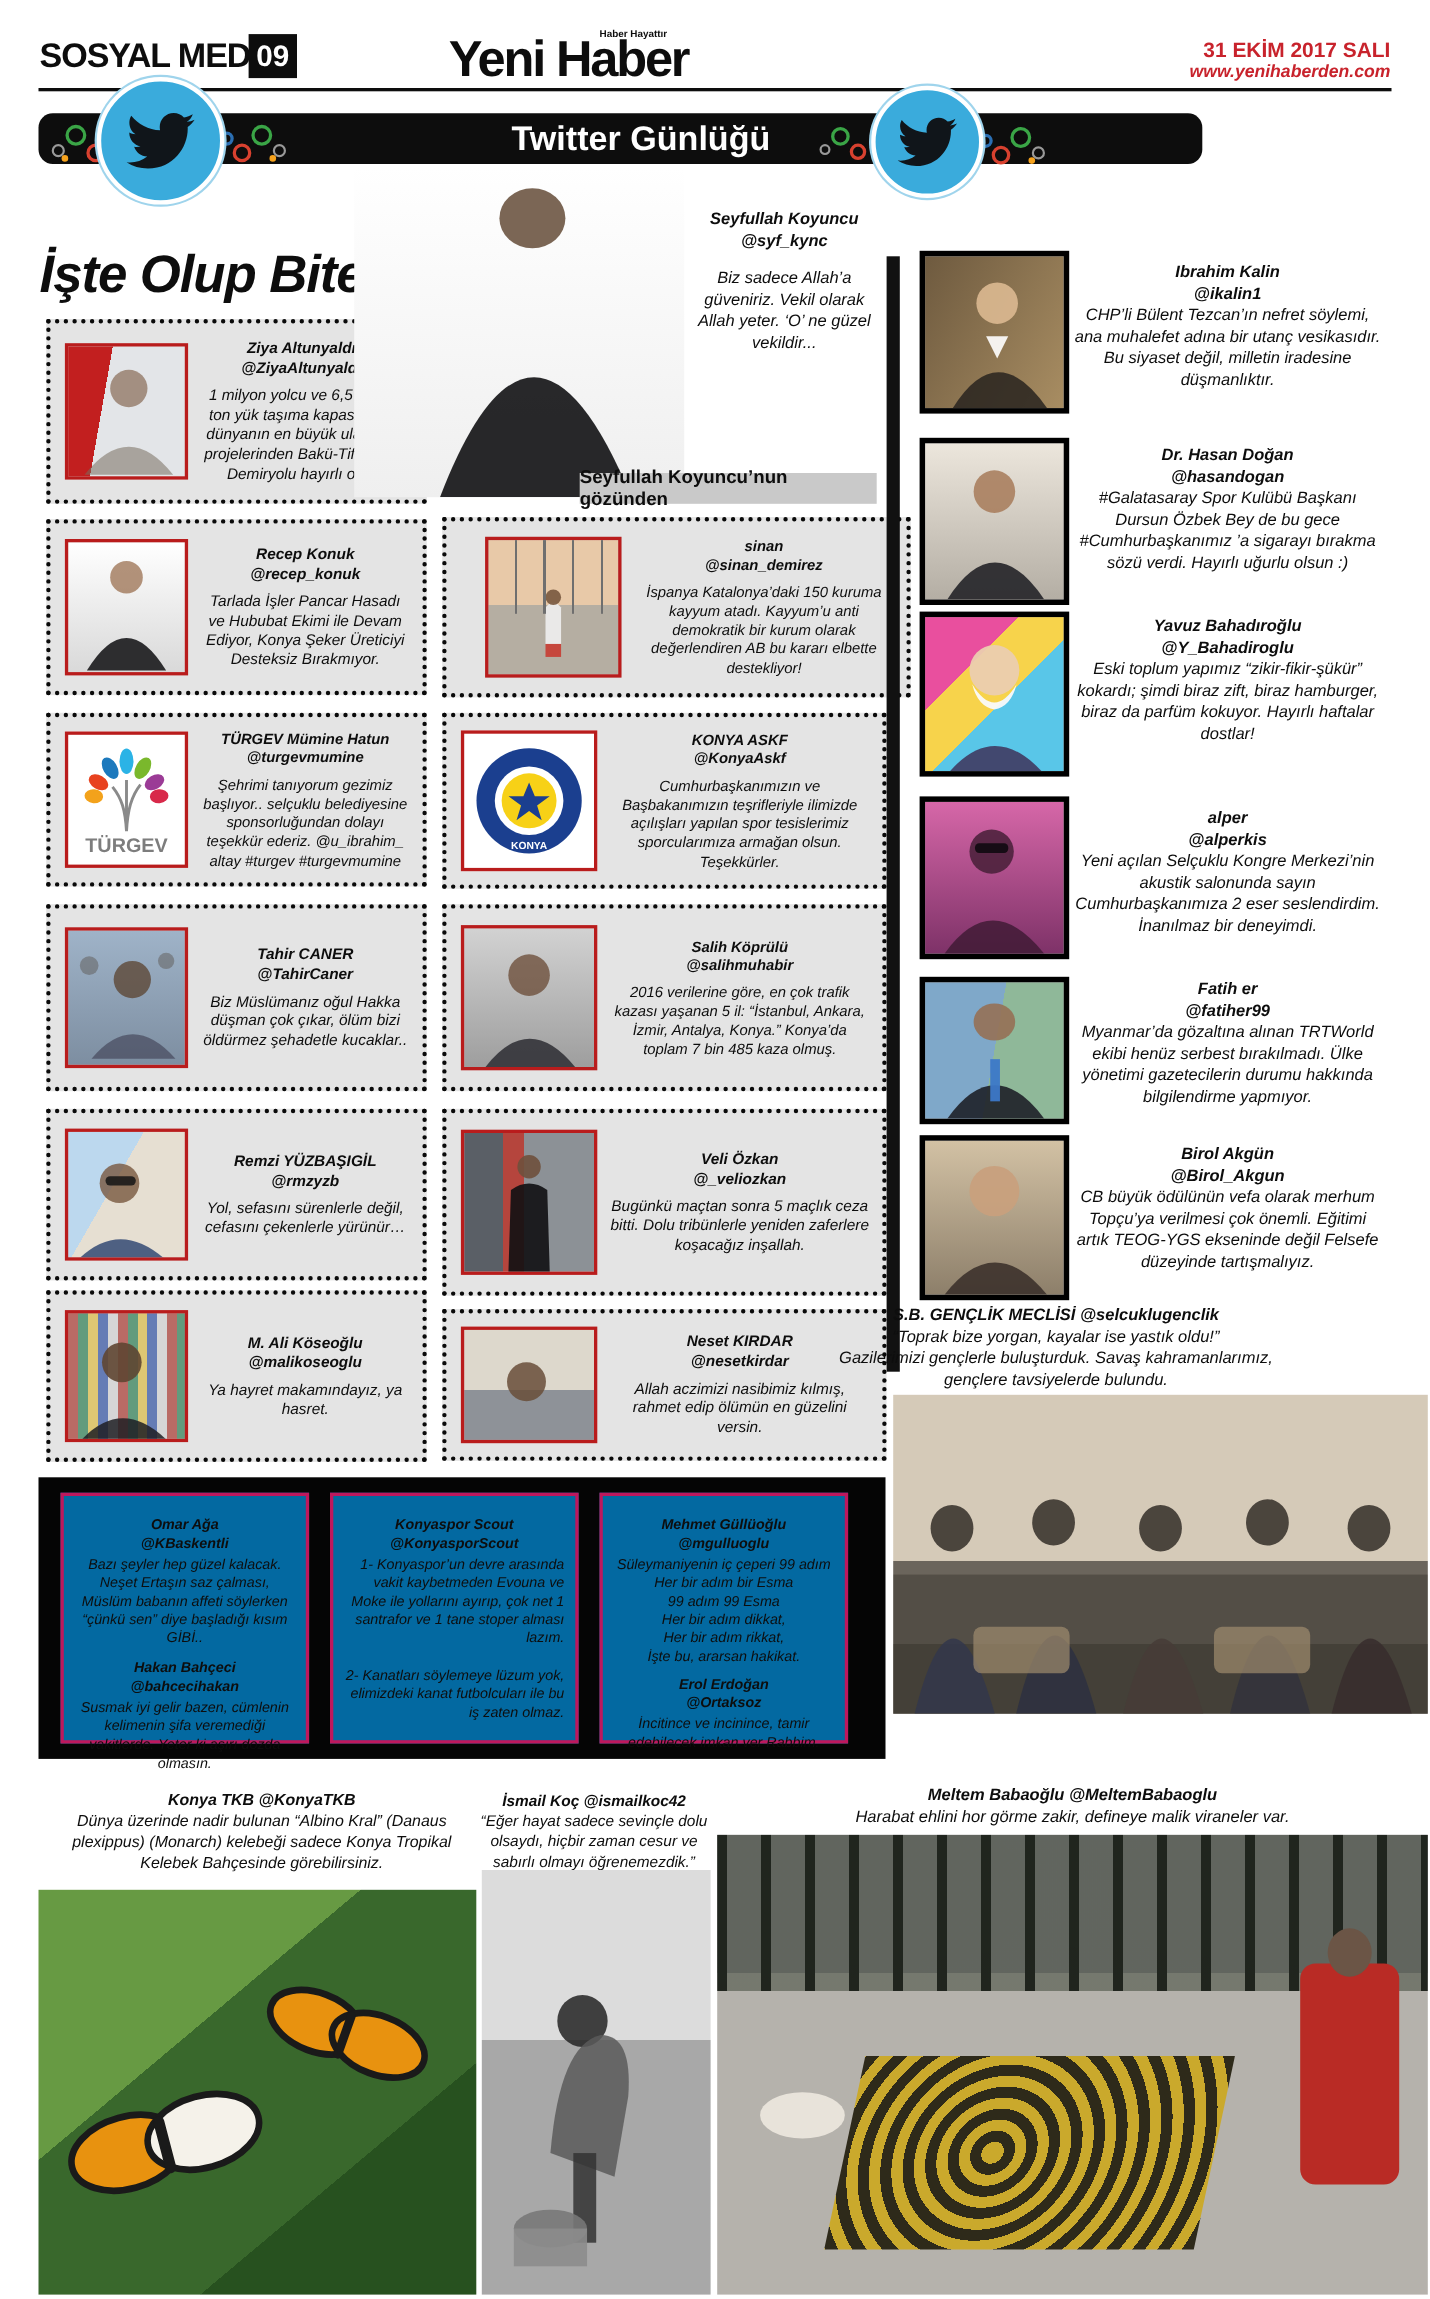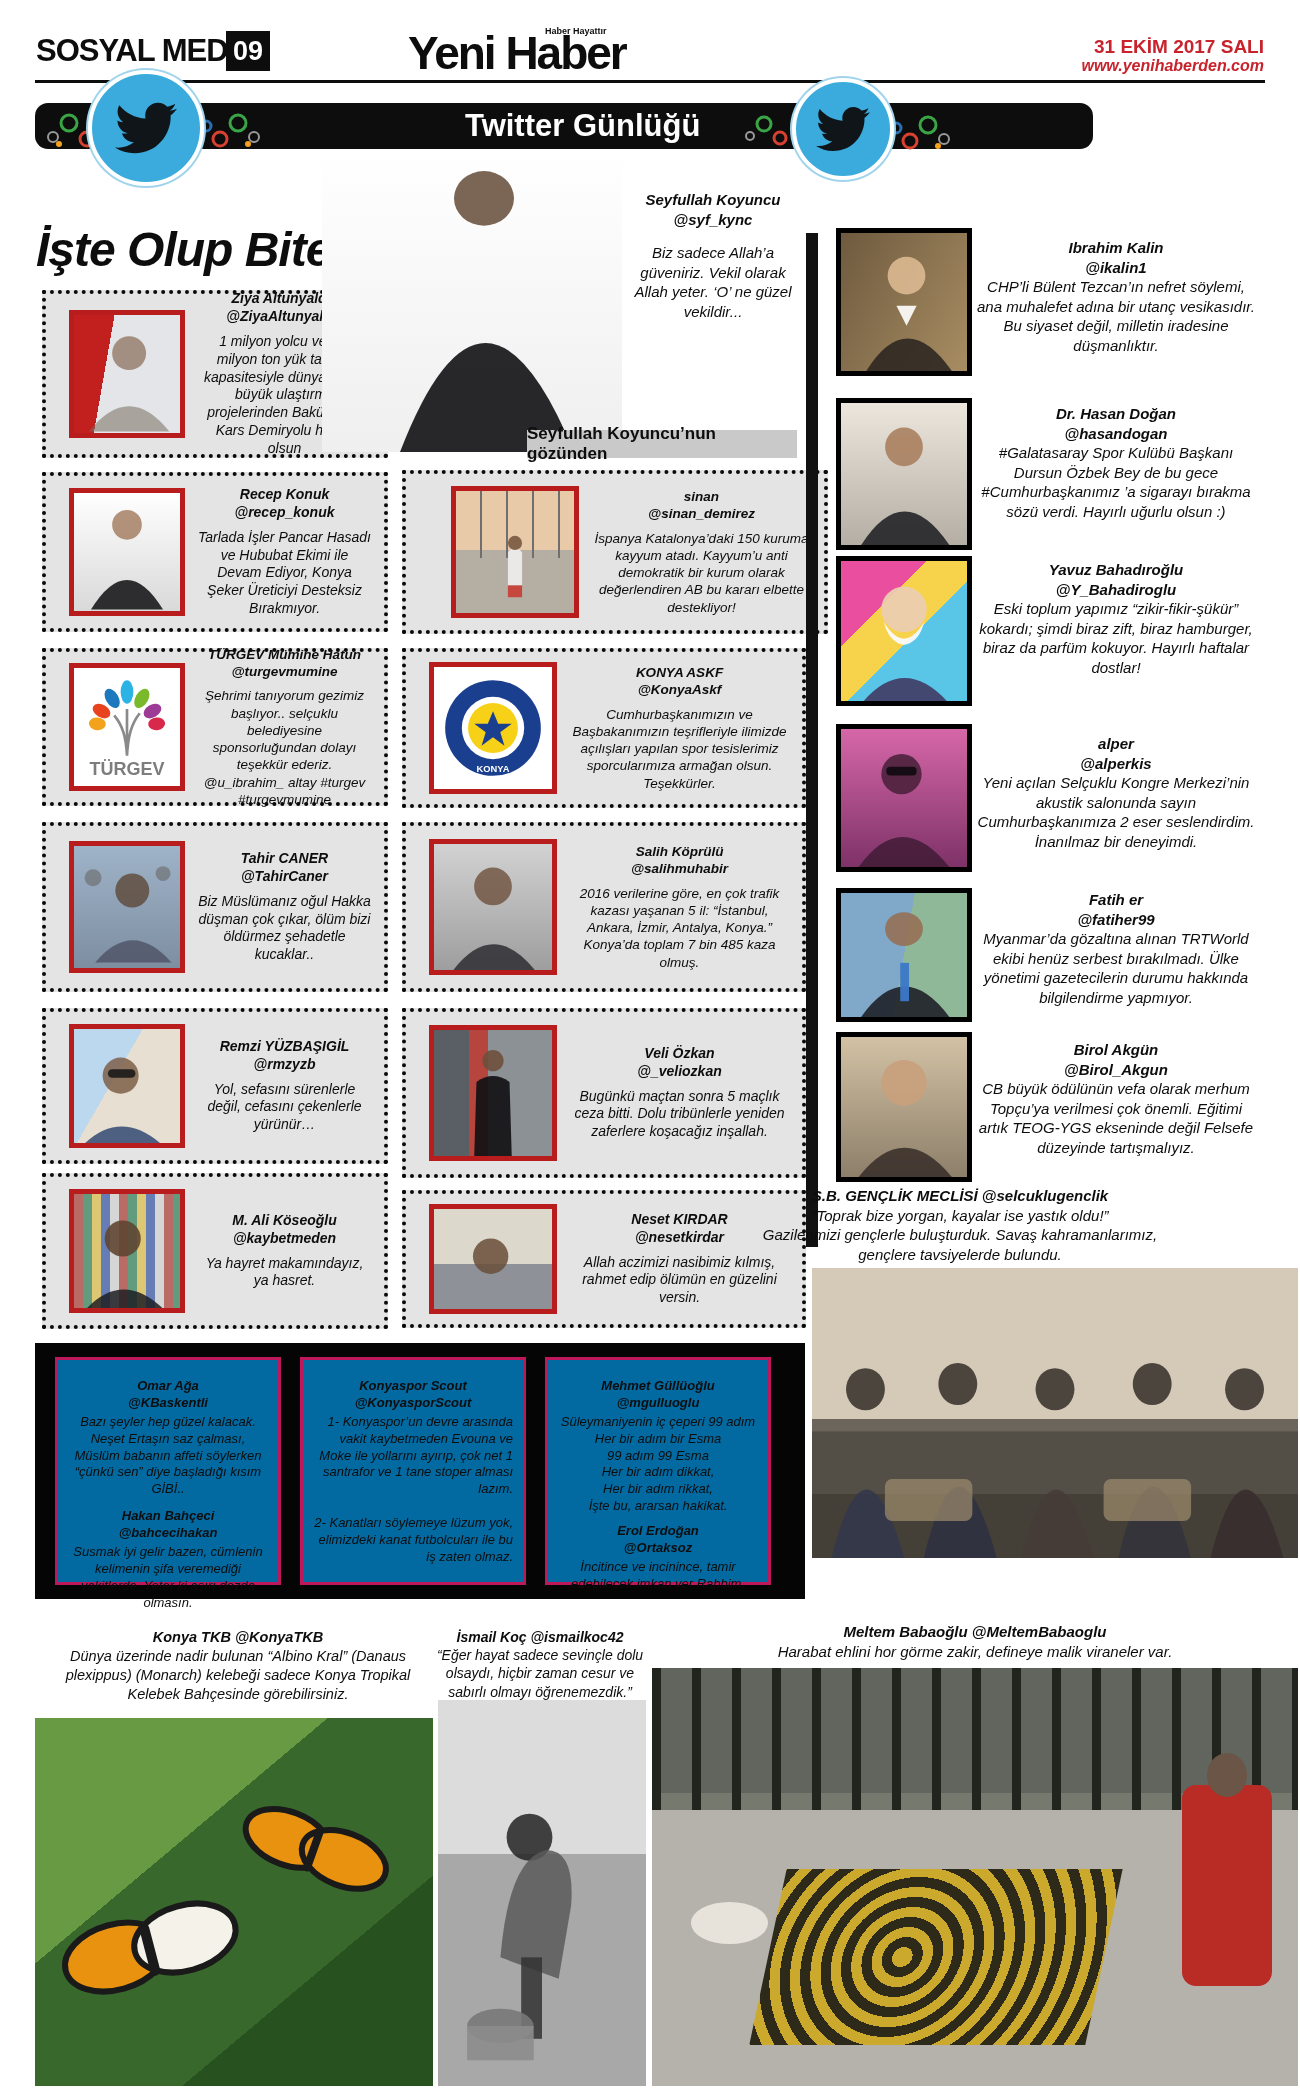--- a/index.html
+++ b/index.html
@@ -19,21 +19,21 @@
   .banner{background:#0d0d0d;}
   .banner-title{color:#fff;font-size:31px;font-weight:bold;}
   .tw-circle{border-radius:50%;background:#3aabdc;border:4px solid #fff;
              box-shadow:0 0 0 2px #9fd4ec;display:flex;align-items:center;justify-content:center;}
   
   .tbox{position:absolute;background:#e4e4e4;border:4px dotted #0a0a0a;
         display:flex;align-items:center;}
   .photo{position:absolute;overflow:hidden;}
   .photo.framed{border:5px solid #000;}
   .photo svg.sil{position:absolute;left:0;top:0;width:100%;height:100%;}
-  .ph-in{flex:0 0 auto;position:relative;overflow:hidden;border:5px solid #b91c1c;margin-left:23px;}
+  .ph-in{flex:0 0 auto;position:relative;overflow:hidden;border:3px solid #b91c1c;margin-left:13px;}
   .txt{flex:1;text-align:center;padding:4px 12px;font-size:14px;font-style:italic;line-height:1.28;}
   .nm{font-weight:bold;display:block;}
   .hd{font-weight:bold;display:block;margin-bottom:7px;}
   .rtxt{position:absolute;text-align:center;font-style:italic;font-size:15px;line-height:1.3;}
   .pre{white-space:pre-line;}
   .caption-bar{background:#c9c9c9;font-weight:bold;font-size:17px;font-style:normal;
                display:flex;align-items:center;justify-content:center;}
   .big-title{font-size:48px;font-weight:bold;font-style:italic;letter-spacing:-1px;}
   .divider-v{background:#111;}
   
@@ -192,21 +192,21 @@
   </div>
 
   <div class="tbox" style="left:42px;top:1173px;width:338px;height:148px;">
     <div class="ph-in t-library" style="width:106px;height:114px;">
       <svg class="sil" viewBox="0 0 100 110" preserveAspectRatio="none">
           <rect x="0" y="0" width="100" height="110" fill="rgba(255,255,255,.25)"></rect>
           <circle cx="46" cy="42" r="17" fill="rgba(95,70,50,.9)"></circle>
           <path d="M10 110 Q46 70 86 110 Z" fill="rgba(30,30,35,.85)"></path>
         </svg>
     </div>
-    <div class="txt"><span class="nm">M. Ali Köseoğlu</span><span class="hd">@kaybetmeden</span><span>Ya hayret makamındayız, ya hasret.</span></div>
+    <div class="txt"><span class="nm">M. Ali Köseoğlu</span><span class="hd">@malikoseoglu</span><span>Ya hayret makamındayız, ya hasret.</span></div>
   </div>
 
   <div class="photo t-seyf" style="left:322px;top:152px;width:300px;height:300px;">
     <svg class="sil" viewBox="0 0 100 110" preserveAspectRatio="none">
         <circle cx="54" cy="17" r="10" fill="rgba(100,75,55,.85)"></circle>
         <path d="M26 110 Q54 30 84 110 Z" fill="rgba(22,22,24,.92)"></path>
       </svg>
   </div>
   <div class="abs rtxt" style="left:622px;top:190px;width:182px;">
     <span class="nm">Seyfullah Koyuncu</span>

